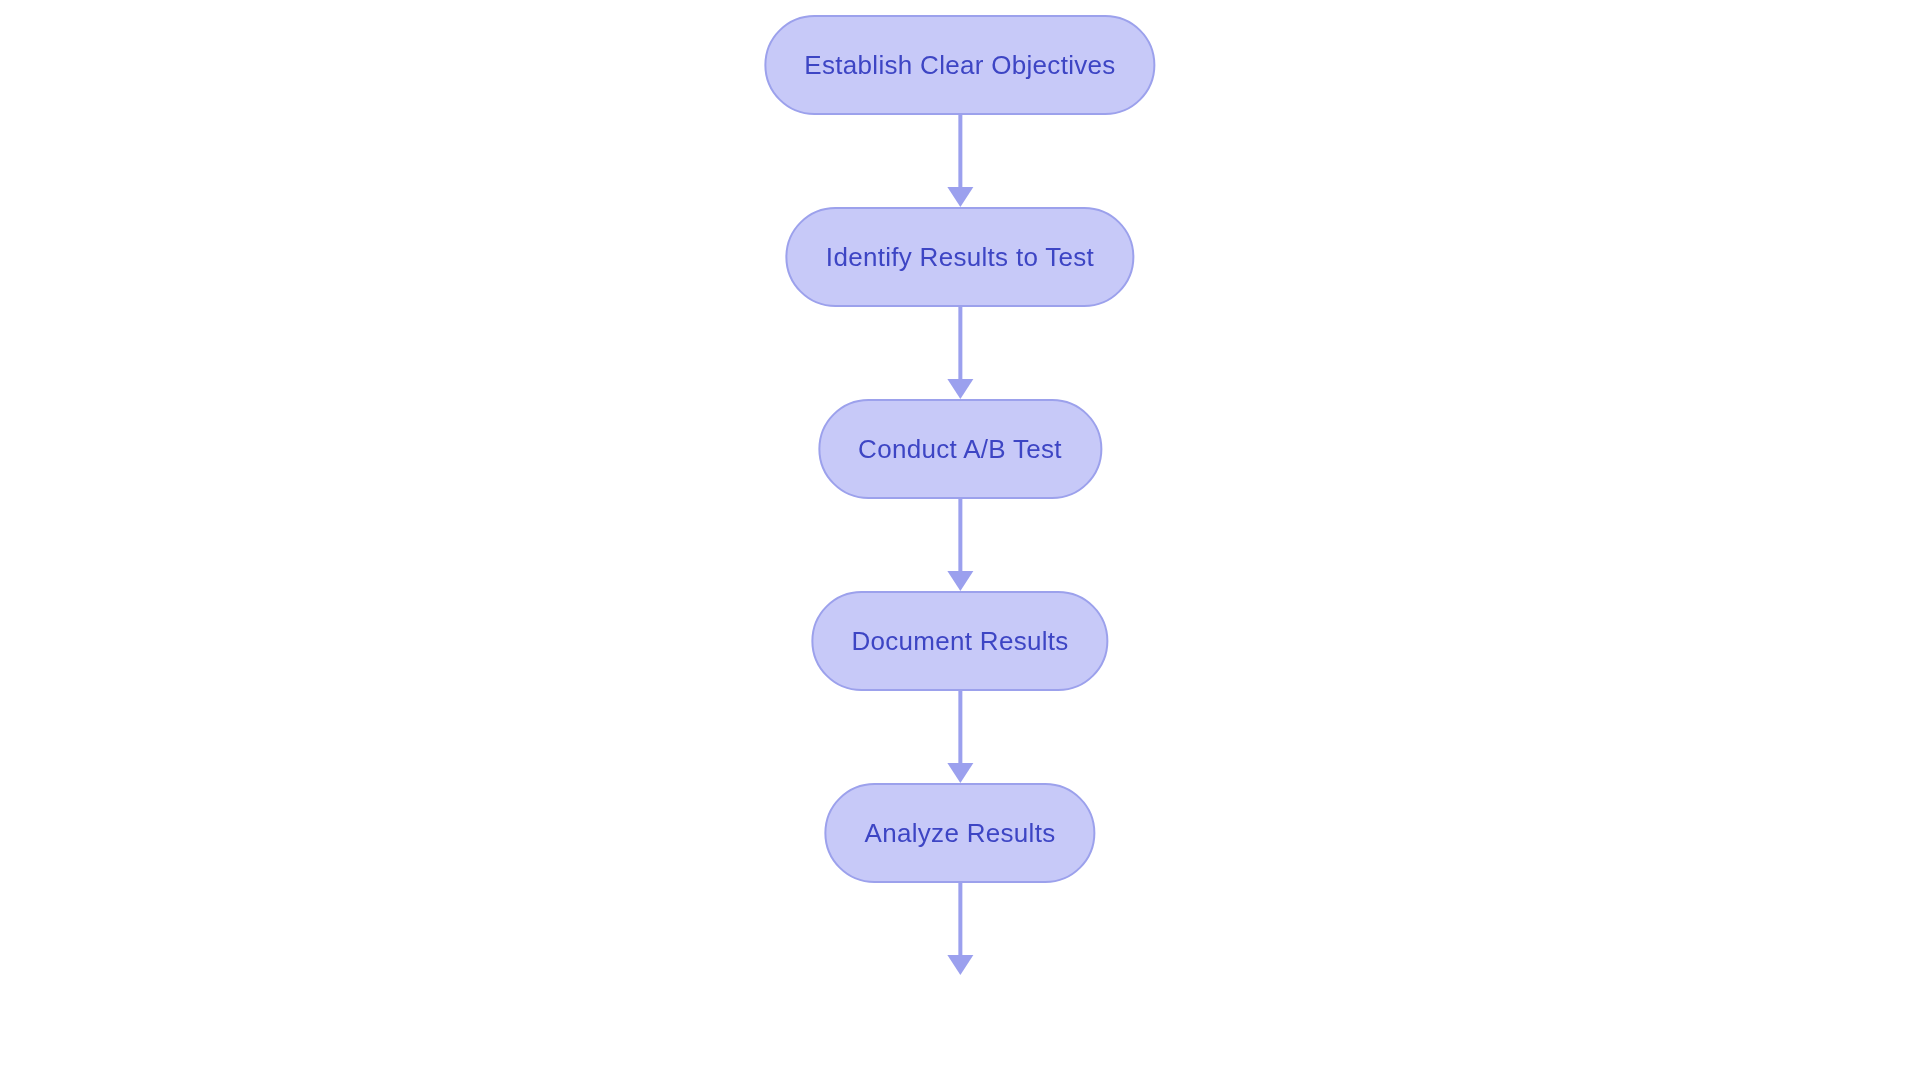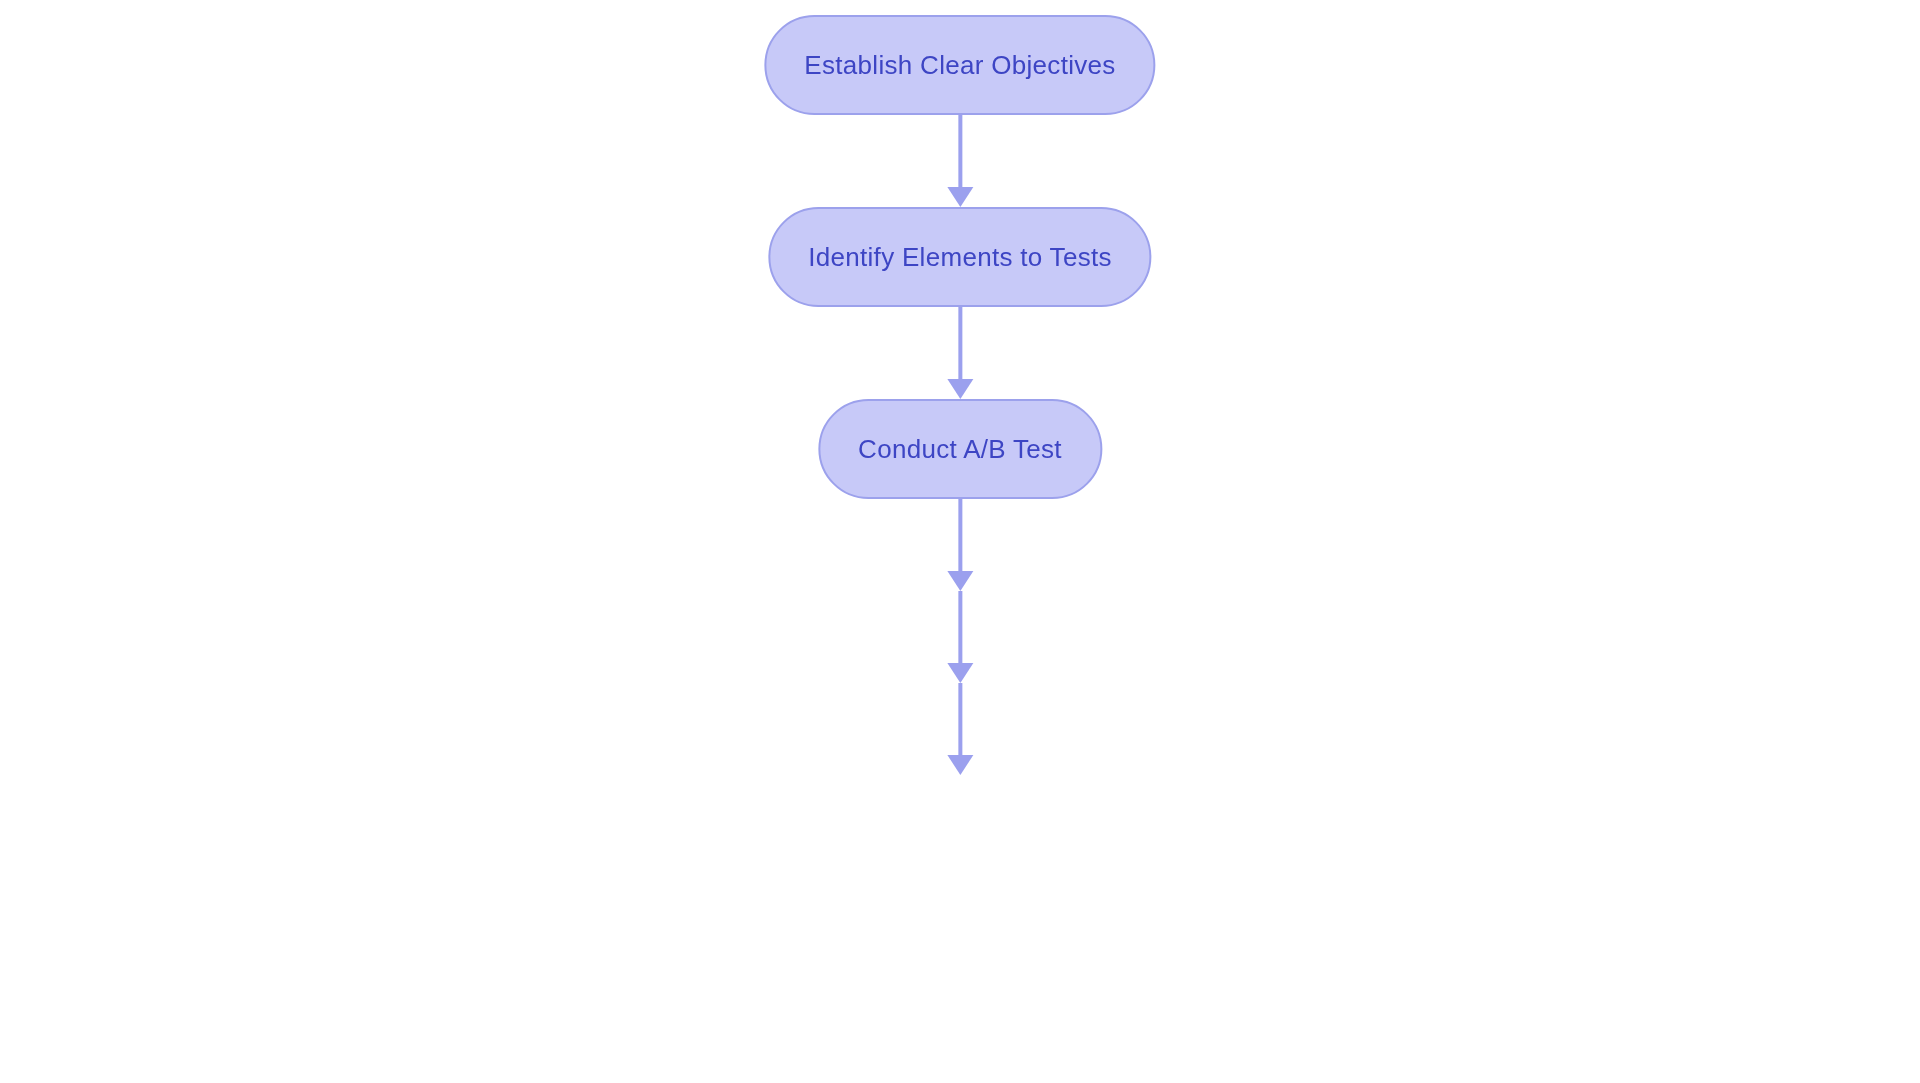--- a/index.html
+++ b/index.html
@@ -74,43 +74,49 @@
     <div class="node">
       <span class="node-label">Establish Clear Objectives</span>
     </div>
 
     <div class="arrow">
       <div class="arrow-line"></div>
       <div class="arrow-head"></div>
     </div>
 
     <div class="node">
-      <span class="node-label">Identify Elements to Tests</span>
+      <span class="node-label">Identify Results to Test</span>
     </div>
 
     <div class="arrow">
       <div class="arrow-line"></div>
       <div class="arrow-head"></div>
     </div>
 
     <div class="node">
       <span class="node-label">Conduct A/B Test</span>
     </div>
 
     <div class="arrow">
       <div class="arrow-line"></div>
       <div class="arrow-head"></div>
     </div>
 
+    <div class="node">
+      <span class="node-label">Document Results</span>
+    </div>
 
     <div class="arrow">
       <div class="arrow-line"></div>
       <div class="arrow-head"></div>
     </div>
 
+    <div class="node">
+      <span class="node-label">Analyze Results</span>
+    </div>
 
     <div class="arrow">
       <div class="arrow-line"></div>
       <div class="arrow-head"></div>
     </div>
 
 
   </div>
 </div>
 

